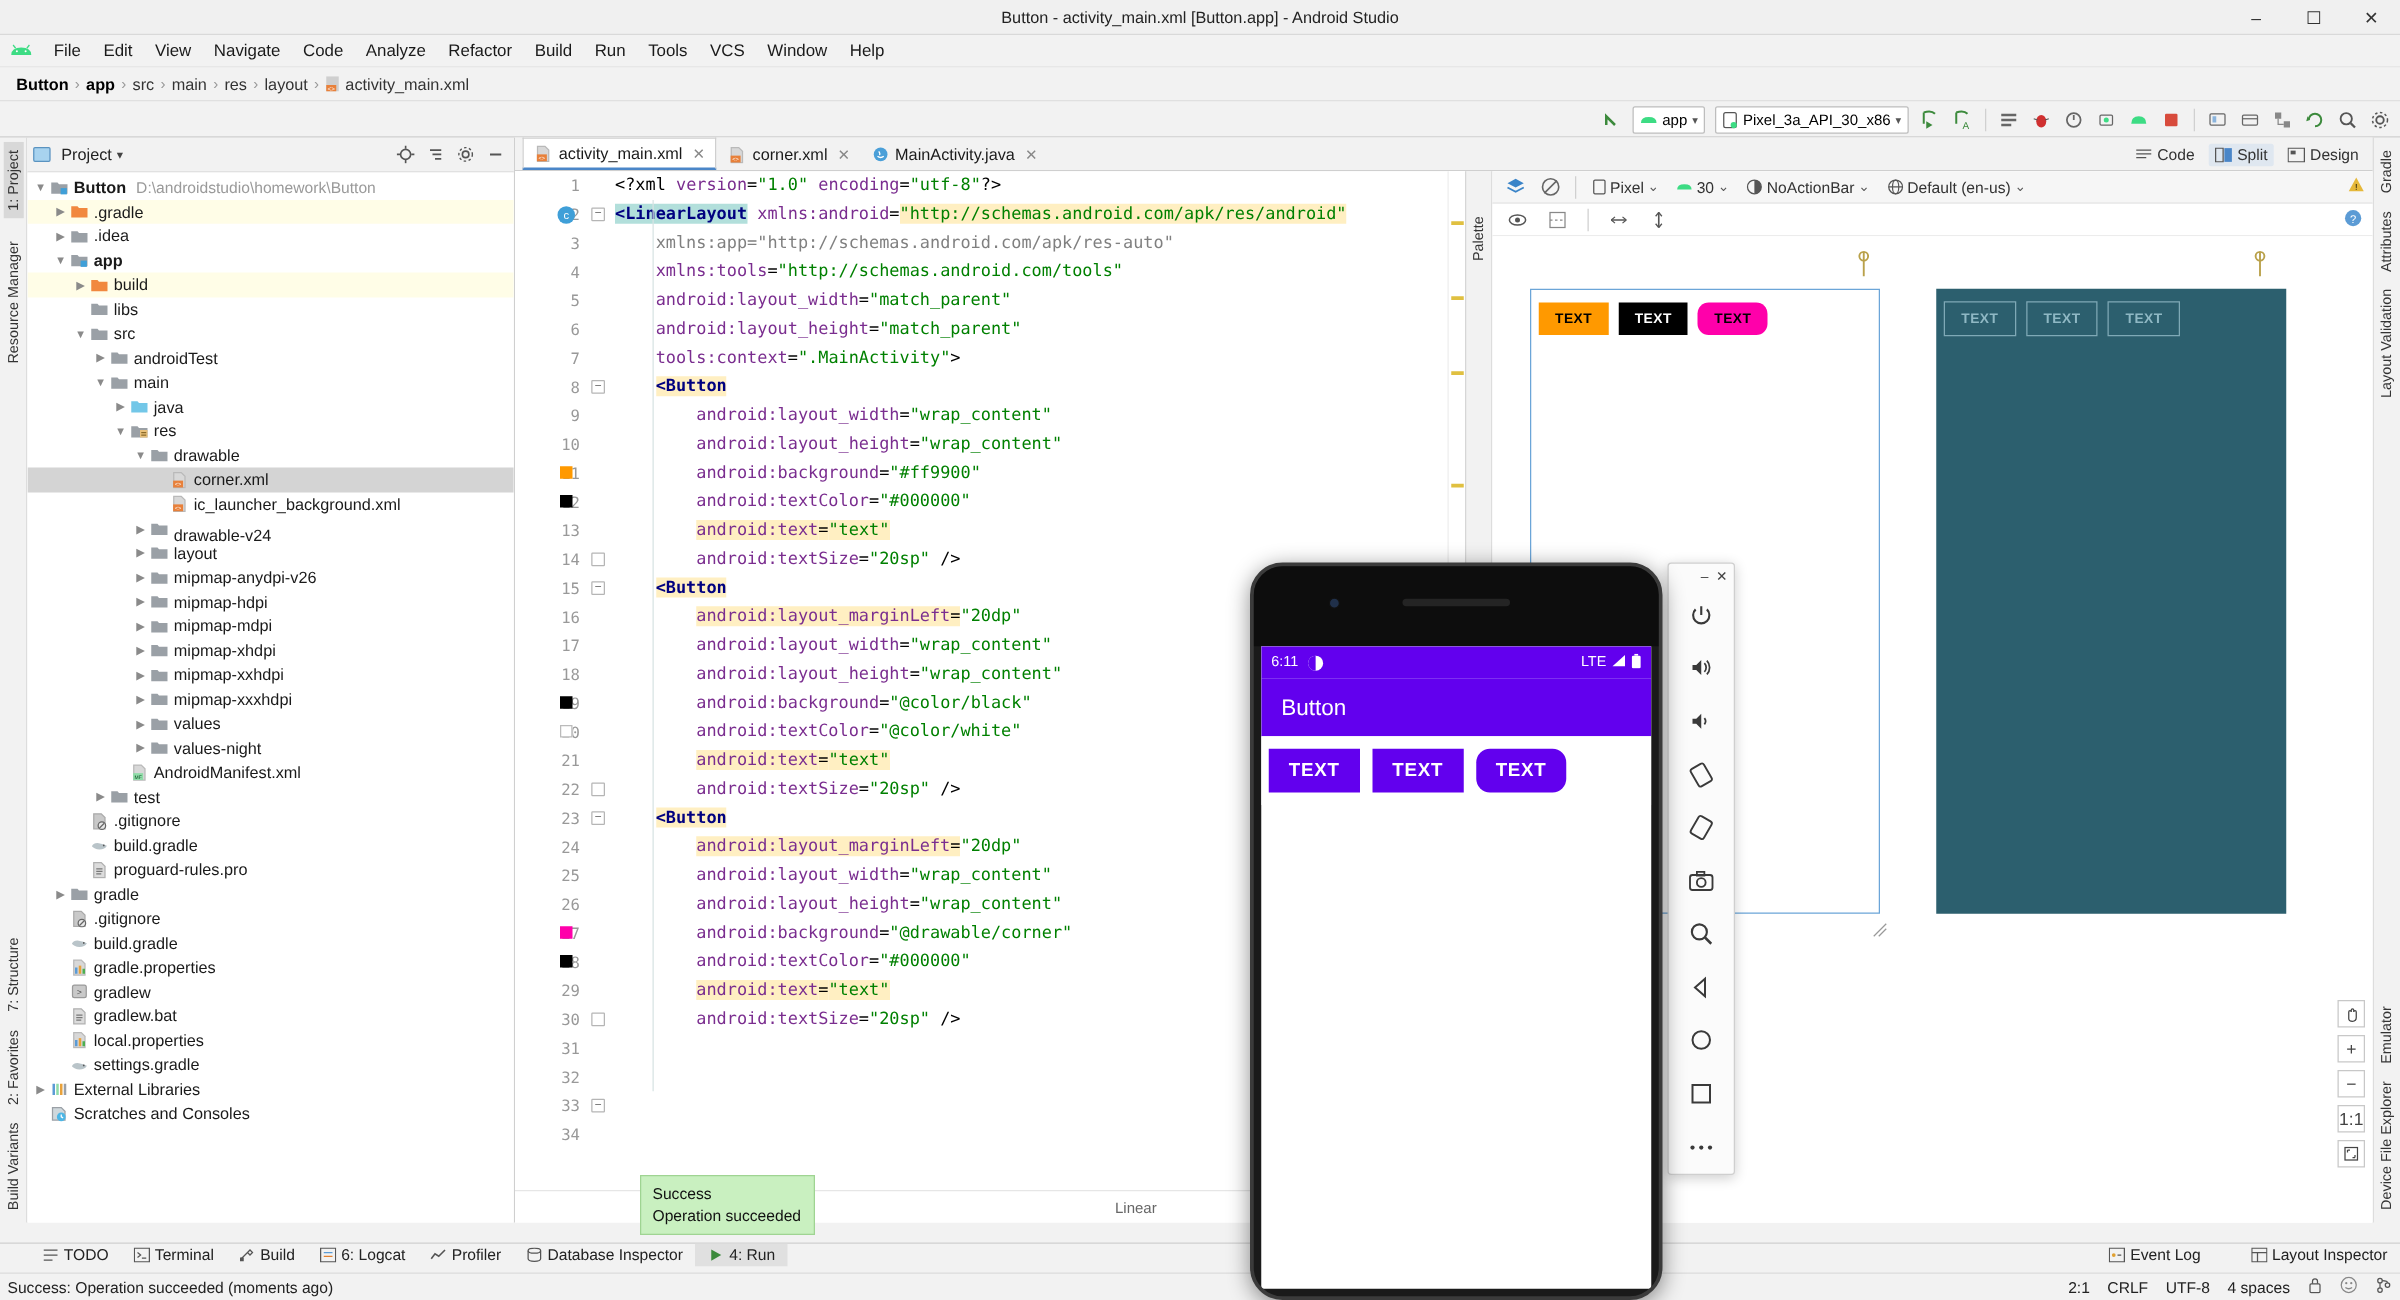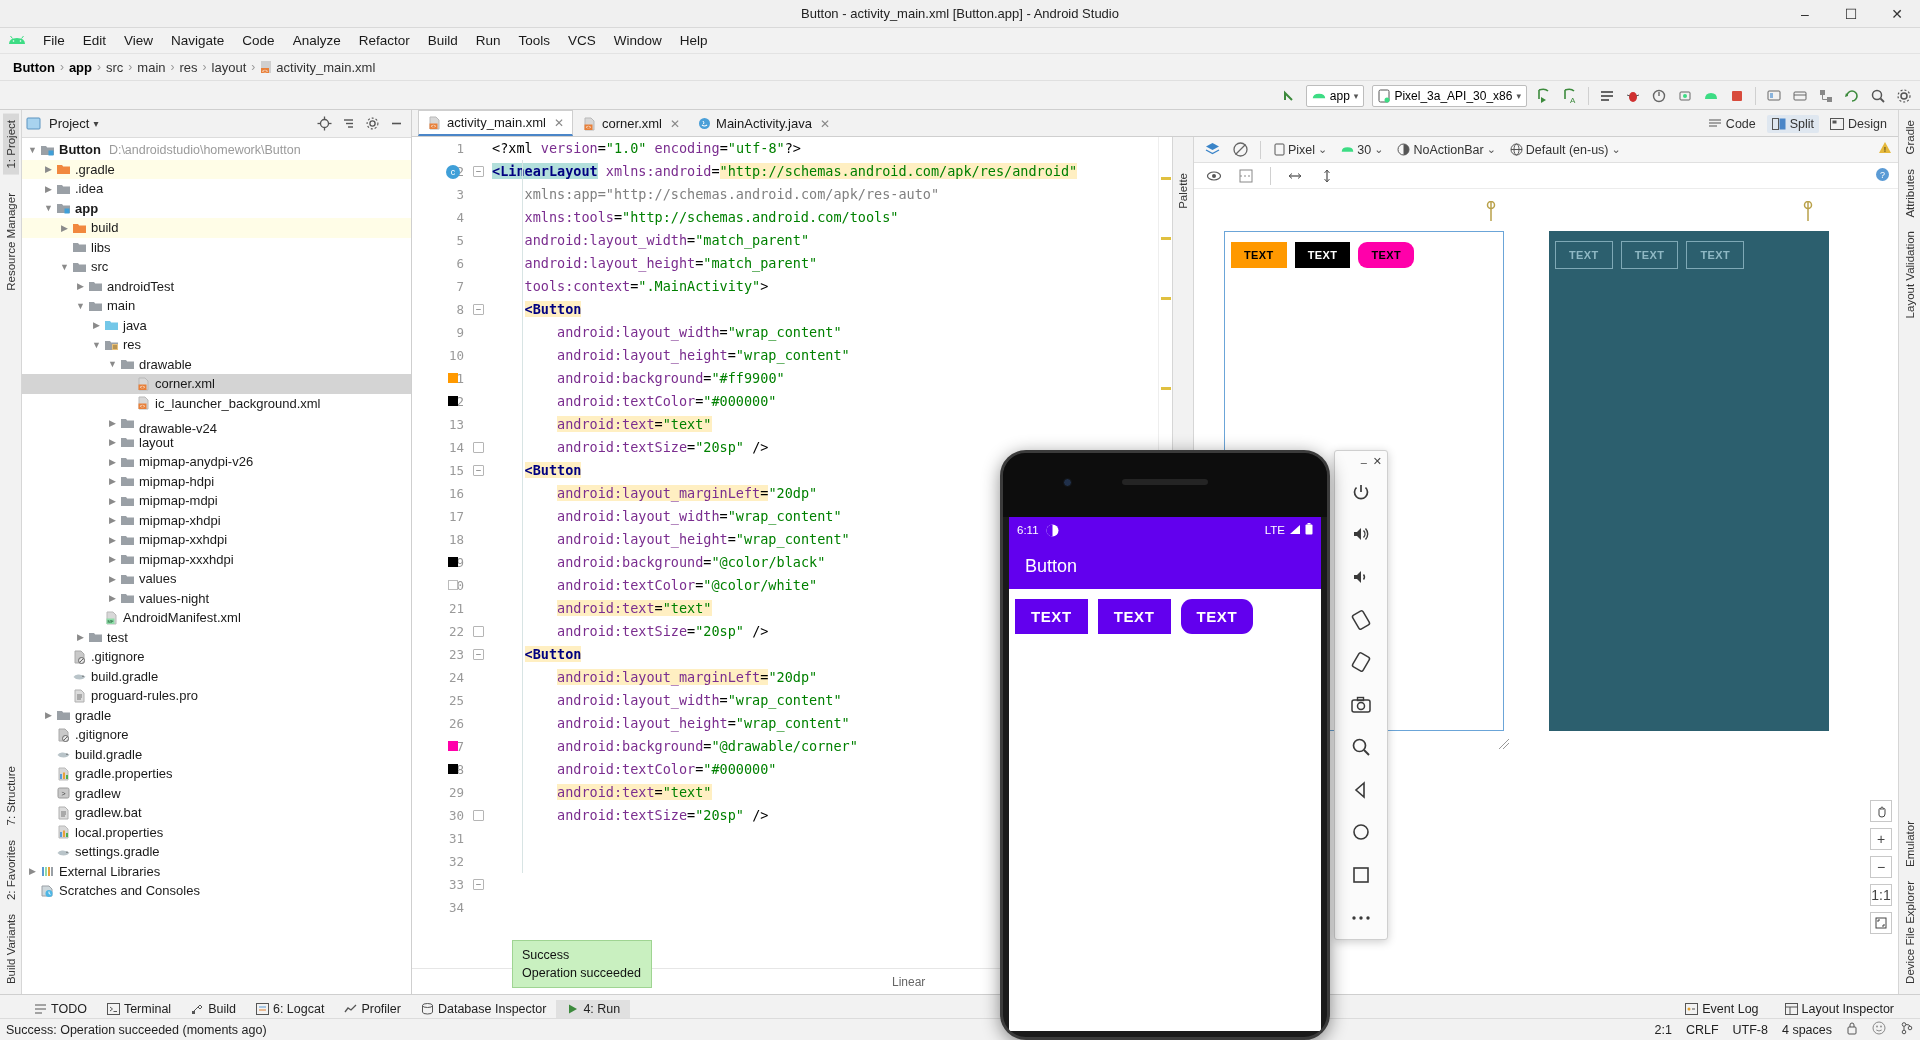--- a/index.html
+++ b/index.html
@@ -192,26 +192,26 @@
     border-radius:3px; display:flex; flex-direction:column; align-items:center;
     padding-top:2px; box-shadow:0 2px 10px rgba(0,0,0,.2); height:490px;
   }
   .emu-side-hdr{ width:100%; height:18px; display:flex; justify-content:flex-end; align-items:center;
                  gap:6px; padding-right:5px; font-size:11px; color:#444;}
   .emu-tool{ width:44px; height:44px; display:flex; align-items:center; justify-content:center;
              color:#3a3a3a; border-radius:3px; }
 
   
   .bottomtabs{
-    height:24px; background:#f2f2f2; display:flex; align-items:flex-end; gap:0;
-    border-top:1px solid #cfcfcf; flex:0 0 24px; padding-left:24px; position:relative;
+    height:24px; background:#f2f2f2; display:flex; align-items:flex-start; gap:0;
+    border-top:1px solid #cfcfcf; flex:0 0 24px; padding-left:24px; position:relative;margin-top:16px;
   }
   .btab{ display:flex; align-items:center; gap:4px; padding:2px 10px; font-size:12.5px; color:#222;}
   .btab.active{ background:#e0e0e0; }
-  .btabs-right{ position:absolute; right:16px; display:flex; align-items:center; gap:6px; font-size:12.5px;}
+  .btabs-right{ position:absolute; right:0; display:flex; align-items:center; gap:20px; font-size:12.5px;}
 
   .statusbar{
     height:22px; background:#f2f2f2; display:flex; align-items:center; gap:6px;
     border-top:1px solid #dcdcdc; flex:0 0 22px; padding:0 6px; font-size:12.5px; color:#222;
     position:relative;
   }
   .sb-right{ position:absolute; right:6px; display:flex; align-items:center; gap:14px;}
 
   
   .balloon{

